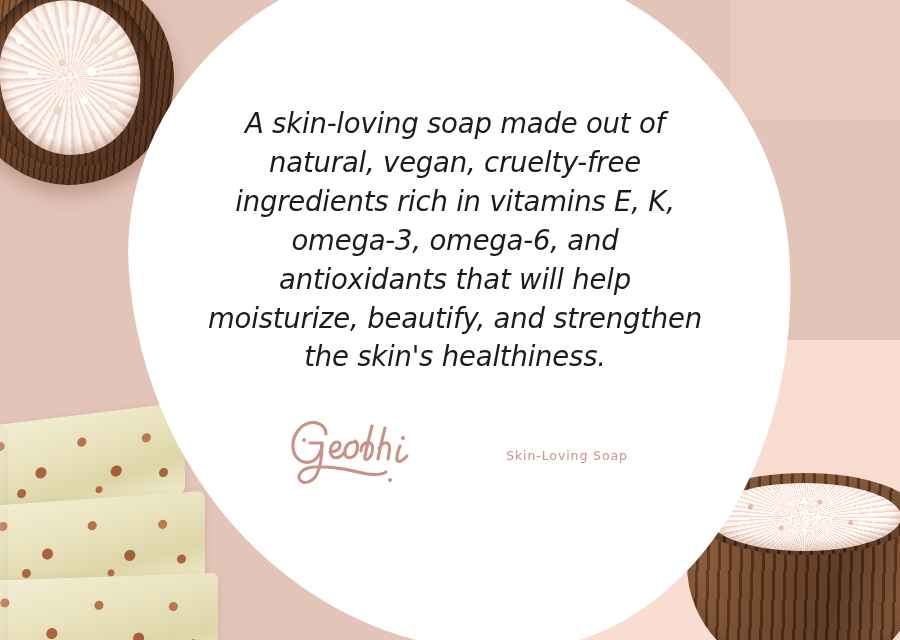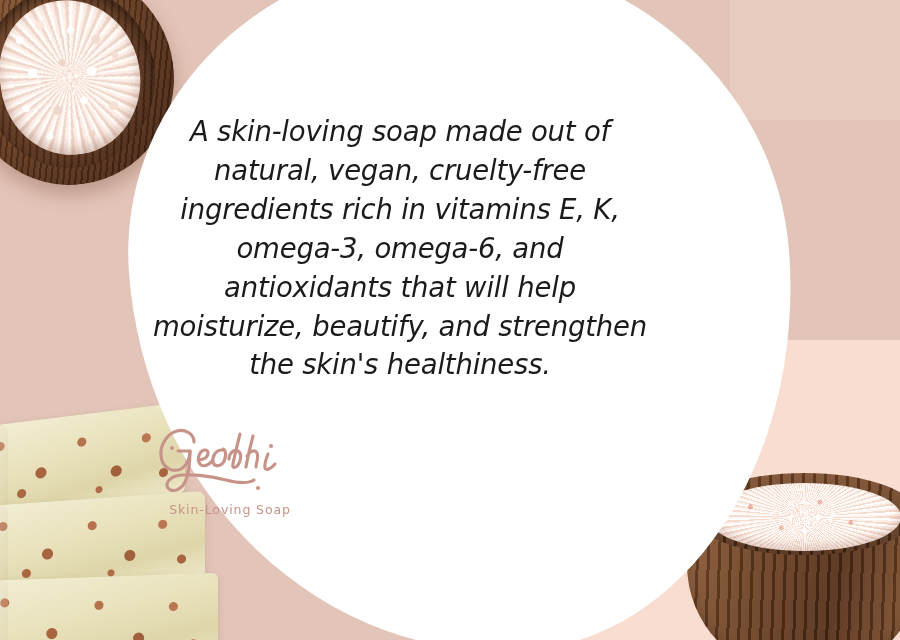--- a/index.html
+++ b/index.html
@@ -122,37 +122,37 @@
   
   .blob{
     position:absolute;left:132px;top:-46px;width:660px;height:700px;
     background:#ffffff;
     border-radius:48% 52% 44% 56% / 42% 46% 54% 58%;
     transform:rotate(-4deg);
   }
 
   
   .content{
-    position:absolute;left:150px;top:112px;width:610px;
-    display:flex;flex-direction:column;align-items:flex-start;
+    position:absolute;left:150px;top:104px;width:610px;
+    display:flex;flex-direction:column;align-items:center;
   }
   .body-copy{
     margin:0;
     font-family:"DejaVu Sans", sans-serif;
     font-style:italic;
     font-size:27.5px;
     line-height:1.415;
     letter-spacing:-.2px;
     color:#1c1b1a;
     text-align:center;
     width:500px;
   }
 
   
-  .logo{margin-top:40px;display:flex;flex-direction:column;align-items:center;}
+  .logo{margin-top:40px;display:flex;flex-direction:row;align-items:center;gap:32px;}
   .logo-mark{display:block;}
   .logo-word{
     font-family:"DejaVu Serif", serif;
     font-style:italic;
     font-size:0;   
     height:0;overflow:hidden;
   }
   .logo-tagline{
     margin-top:4px;
     font-family:"DejaVu Sans", sans-serif;

